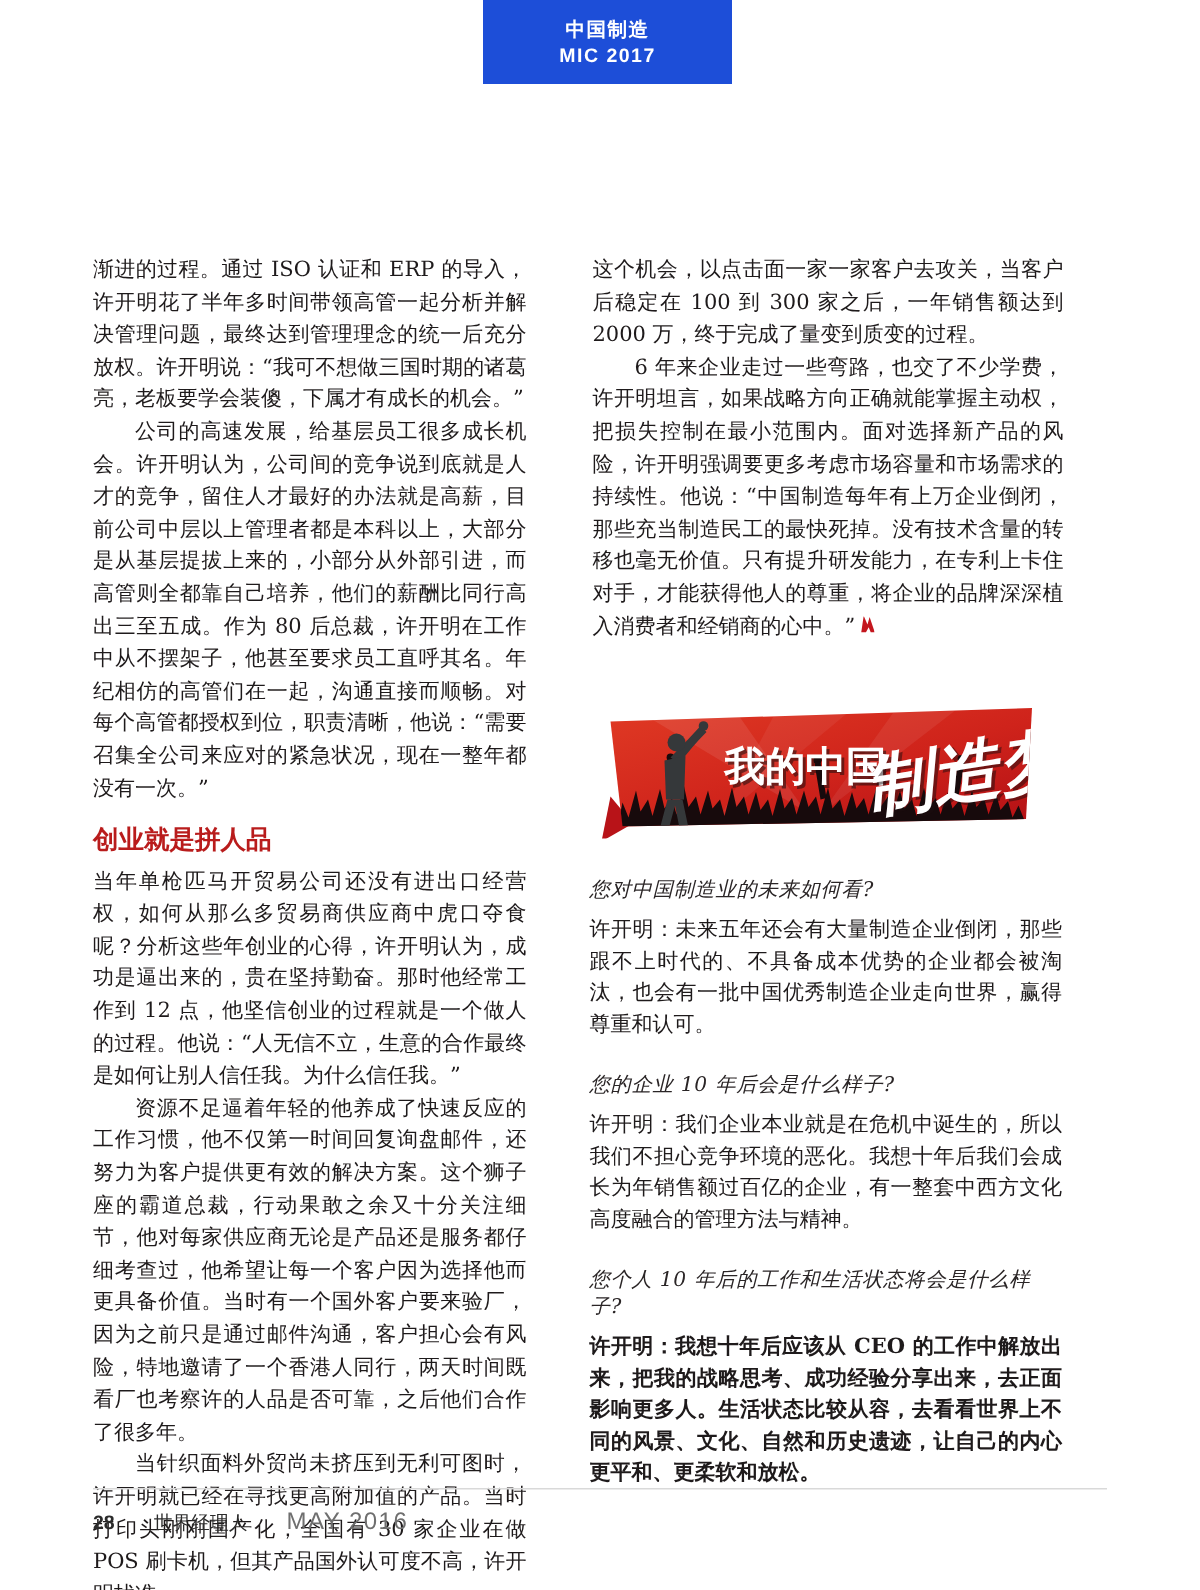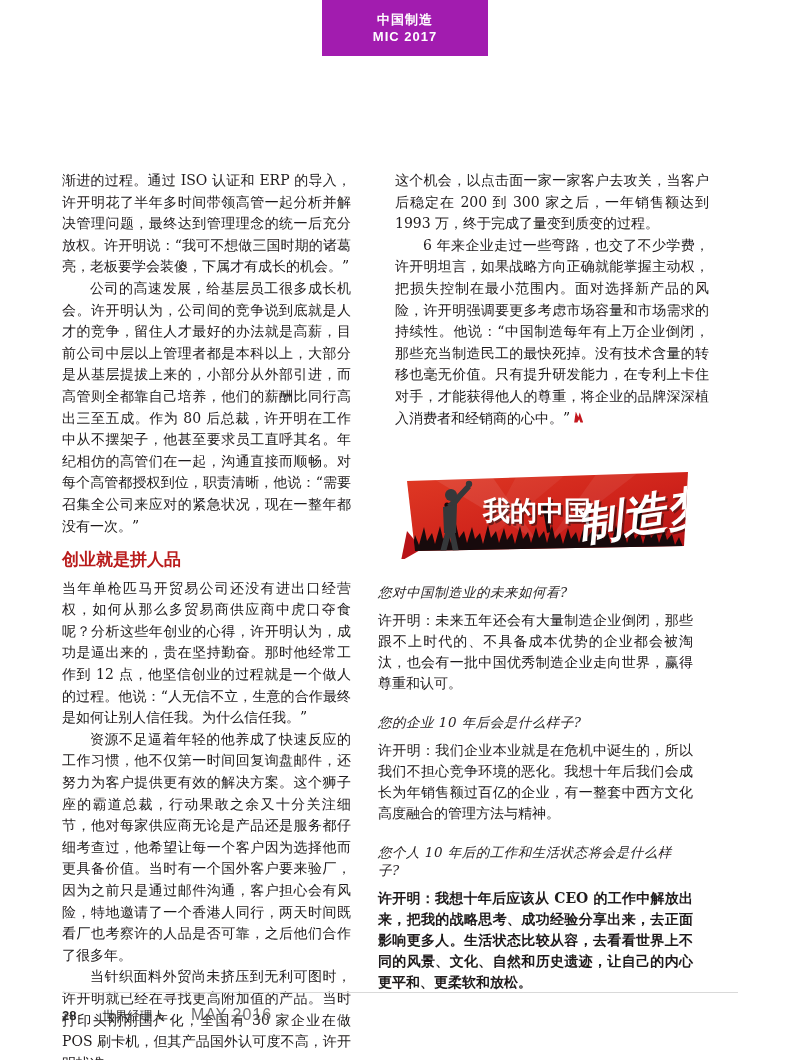--- a/index.html
+++ b/index.html
@@ -12,21 +12,21 @@
     overflow: hidden;
     font-family: "DejaVu Serif", "Liberation Serif", serif;
     color: #1e1a1b;
   }
 
   
   .masthead {
     position: absolute;
     left: 322px; top: 0;
     width: 166px; height: 56px;
-    background: #a21caf;
+    background: #1d4ed8;
     color: #ffffff;
     text-align: center;
     padding-top: 11px;
     font-family: "Liberation Sans", sans-serif;
     font-weight: bold;
     font-size: 13px;
     line-height: 17px;
     letter-spacing: 1px;
   }
 
@@ -65,21 +65,21 @@
   .banner {
     position: absolute;
     left: 397px; top: 471px;
     width: 294px; height: 88px;
   }
   .banner svg { display: block; }
 
   
   .qa {
     position: absolute;
-    left: 378px; top: 584px;
+    left: 393px; top: 584px;
     width: 315px;
   }
   .qa .question {
     font-style: italic;
     font-size: 13.5px;
     color: #2a2526;
     margin-bottom: 8px;
     letter-spacing: 0.5px;
   }
   .qa .answer {
@@ -126,21 +126,21 @@
   <div class="col col-left">
     <p>渐进的过程。通过 ISO 认证和 ERP 的导入，许开明花了半年多时间带领高管一起分析并解决管理问题，最终达到管理理念的统一后充分放权。许开明说：“我可不想做三国时期的诸葛亮，老板要学会装傻，下属才有成长的机会。”</p>
     <p class="indent">公司的高速发展，给基层员工很多成长机会。许开明认为，公司间的竞争说到底就是人才的竞争，留住人才最好的办法就是高薪，目前公司中层以上管理者都是本科以上，大部分是从基层提拔上来的，小部分从外部引进，而高管则全都靠自己培养，他们的薪酬比同行高出三至五成。作为 80 后总裁，许开明在工作中从不摆架子，他甚至要求员工直呼其名。年纪相仿的高管们在一起，沟通直接而顺畅。对每个高管都授权到位，职责清晰，他说：“需要召集全公司来应对的紧急状况，现在一整年都没有一次。”</p>
     <h2 class="section-heading">创业就是拼人品</h2>
     <p>当年单枪匹马开贸易公司还没有进出口经营权，如何从那么多贸易商供应商中虎口夺食呢？分析这些年创业的心得，许开明认为，成功是逼出来的，贵在坚持勤奋。那时他经常工作到 12 点，他坚信创业的过程就是一个做人的过程。他说：“人无信不立，生意的合作最终是如何让别人信任我。为什么信任我。”</p>
     <p class="indent">资源不足逼着年轻的他养成了快速反应的工作习惯，他不仅第一时间回复询盘邮件，还努力为客户提供更有效的解决方案。这个狮子座的霸道总裁，行动果敢之余又十分关注细节，他对每家供应商无论是产品还是服务都仔细考查过，他希望让每一个客户因为选择他而更具备价值。当时有一个国外客户要来验厂，因为之前只是通过邮件沟通，客户担心会有风险，特地邀请了一个香港人同行，两天时间既看厂也考察许的人品是否可靠，之后他们合作了很多年。</p>
     <p class="indent">当针织面料外贸尚未挤压到无利可图时，许开明就已经在寻找更高附加值的产品。当时打印头刚刚国产化，全国有 30 家企业在做 POS 刷卡机，但其产品国外认可度不高，许开明找准</p>
   </div>
 
   <div class="col col-right">
-    <p>这个机会，以点击面一家一家客户去攻关，当客户后稳定在 200 到 300 家之后，一年销售额达到 1993 万，终于完成了量变到质变的过程。</p>
+    <p>这个机会，以点击面一家一家客户去攻关，当客户后稳定在 100 到 300 家之后，一年销售额达到 2000 万，终于完成了量变到质变的过程。</p>
     <p class="indent"><span>6 年来企业走过一些弯路，也交了不少学费，许开明坦言，如果战略方向正确就能掌握主动权，把损失控制在最小范围内。面对选择新产品的风险，许开明强调要更多考虑市场容量和市场需求的持续性。他说：“中国制造每年有上万企业倒闭，那些充当制造民工的最快死掉。没有技术含量的转移也毫无价值。只有提升研发能力，在专利上卡住对手，才能获得他人的尊重，将企业的品牌深深植入消费者和经销商的心中。”</span><span class="endmark"></span></p>
   </div>
 
   <div class="banner">
     <svg width="294" height="88" viewBox="0 0 294 88">
       <defs>
         <linearGradient id="bannerRed" x1="0" y1="0" x2="1" y2="1">
           <stop offset="0" stop-color="#e03a24"></stop>
           <stop offset="0.55" stop-color="#cf231b"></stop>
           <stop offset="1" stop-color="#b31015"></stop>

